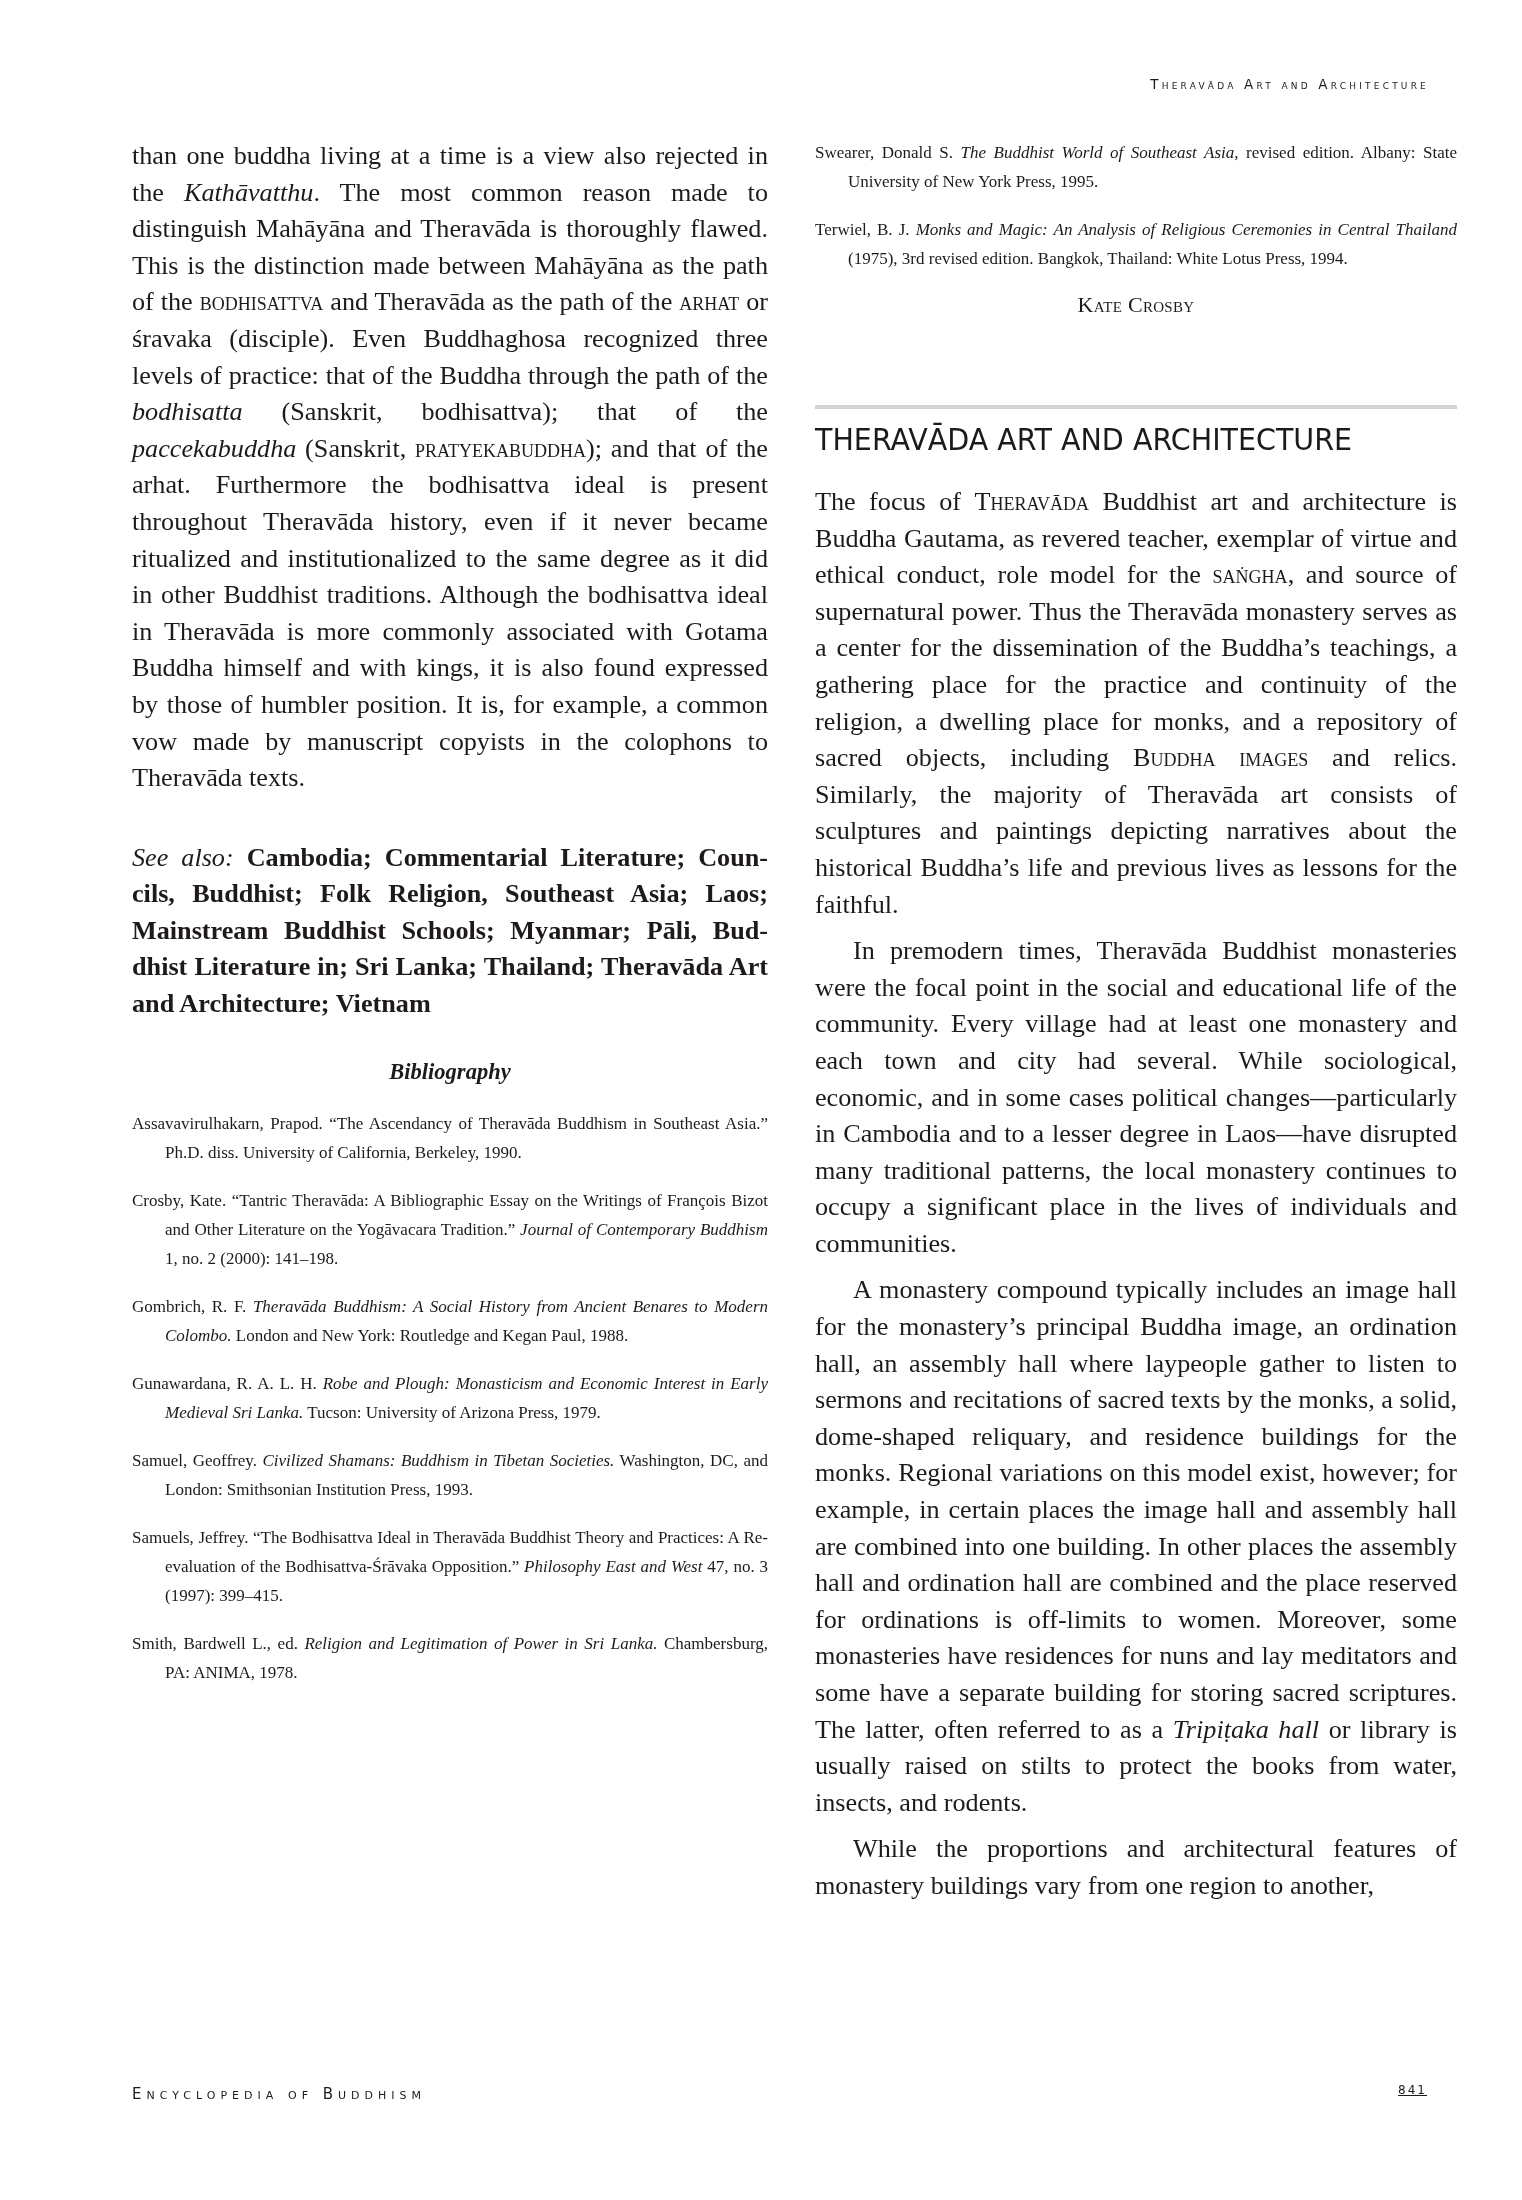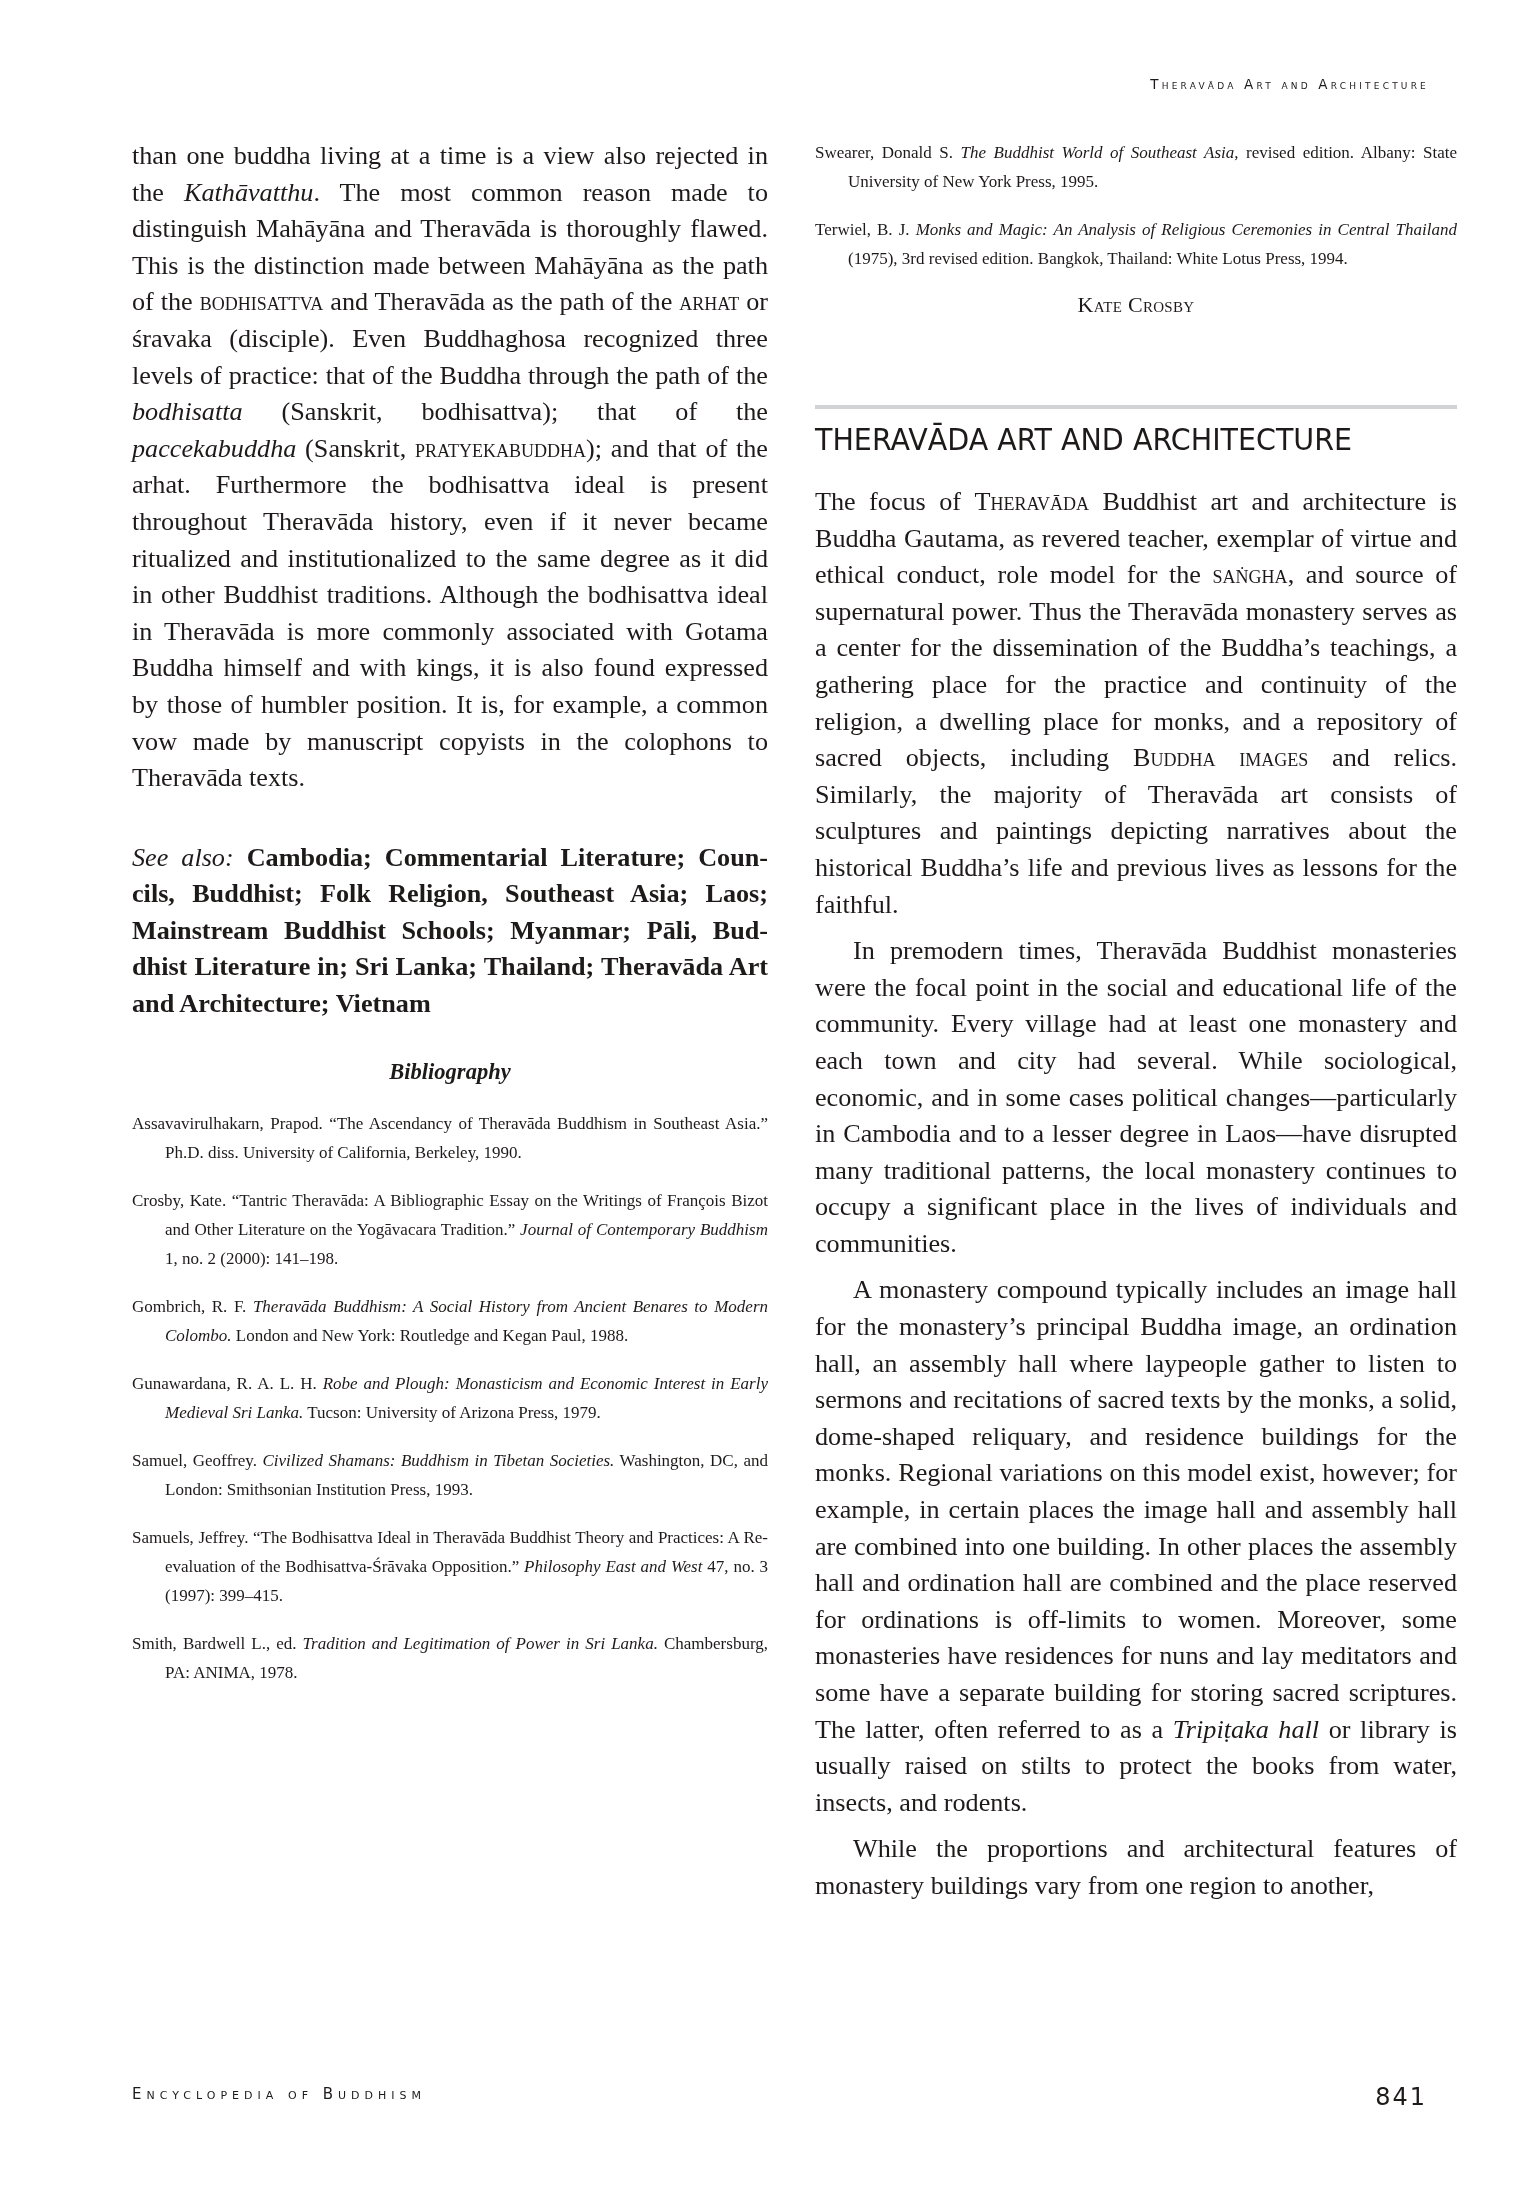--- a/index.html
+++ b/index.html
@@ -58,21 +58,21 @@
     .para-gap { margin-top: 10px; }
 
     .footer-left {
       position: absolute; top: 2085px; left: 104px;
       font-family: "DejaVu Sans", "Liberation Sans", sans-serif;
       font-size: 15px; letter-spacing: 5px; font-variant: small-caps; margin-left: 28px;
     }
     .footer-right {
       position: absolute; top: 2083px; right: 95px;
       font-family: "DejaVu Sans", "Liberation Sans", sans-serif;
-      font-size: 24px; letter-spacing: 2px;
+      font-size: 12px; letter-spacing: 2px; text-decoration: underline;
     }
   </style>
 </head>
 <body>
 
 <div class="running-head">Theravāda Art and Architecture</div>
 
 <div class="col col-left">
   <p class="body-text"><span>than one buddha living at a time is a view also rejected in the </span><em>Kathāvatthu</em><span>. The most common reason made to distinguish Mahāyāna and Theravāda is thoroughly flawed. This is the distinction made between Mahāyāna as the path of the </span><span class="sc">bodhisattva</span><span> and Theravāda as the path of the </span><span class="sc">arhat</span><span> or śravaka (disciple). Even Bud­dhaghosa recognized three levels of practice: that of the Buddha through the path of the </span><em>bodhisatta</em><span> (Sanskrit, bodhisattva); that of the </span><em>paccekabuddha</em><span> (Sanskrit, </span><span class="sc">pratyekabuddha</span><span>); and that of the arhat. Furthermore the bodhisattva ideal is present throughout Theravāda history, even if it never became ritualized and institu­tionalized to the same degree as it did in other Bud­dhist traditions. Although the bodhisattva ideal in Theravāda is more commonly associated with Gotama Buddha himself and with kings, it is also found ex­pressed by those of humbler position. It is, for exam­ple, a common vow made by manuscript copyists in the colophons to Theravāda texts.</span></p>
 
@@ -80,21 +80,21 @@
 
   <div class="bib-heading">Bibliography</div>
 
   <ul class="bib-list">
     <li class="bib-entry"><span>Assavavirulhakarn, Prapod. “The Ascendancy of Theravāda Buddhism in Southeast Asia.” Ph.D. diss. University of Cal­ifornia, Berkeley, 1990.</span><span class="title"></span><span></span></li>
     <li class="bib-entry"><span>Crosby, Kate. “Tantric Theravāda: A Bibliographic Essay on the Writings of François Bizot and Other Literature on the Yo­gāvacara Tradition.” </span><span class="title">Journal of Contemporary Buddhism</span><span> 1, no. 2 (2000): 141–198.</span></li>
     <li class="bib-entry"><span>Gombrich, R. F. </span><span class="title">Theravāda Buddhism: A Social History from An­cient Benares to Modern Colombo.</span><span> London and New York: Routledge and Kegan Paul, 1988.</span></li>
     <li class="bib-entry"><span>Gunawardana, R. A. L. H. </span><span class="title">Robe and Plough: Monasticism and Economic Interest in Early Medieval Sri Lanka.</span><span> Tucson: Uni­versity of Arizona Press, 1979.</span></li>
     <li class="bib-entry"><span>Samuel, Geoffrey. </span><span class="title">Civilized Shamans: Buddhism in Tibetan So­cieties.</span><span> Washington, DC, and London: Smithsonian Institu­tion Press, 1993.</span></li>
     <li class="bib-entry"><span>Samuels, Jeffrey. “The Bodhisattva Ideal in Theravāda Buddhist Theory and Practices: A Re-evaluation of the Bodhisattva-Śrāvaka Opposition.” </span><span class="title">Philosophy East and West</span><span> 47, no. 3 (1997): 399–415.</span></li>
-    <li class="bib-entry"><span>Smith, Bardwell L., ed. </span><span class="title">Tradition and Legitimation of Power in Sri Lanka.</span><span> Chambersburg, PA: ANIMA, 1978.</span></li>
+    <li class="bib-entry"><span>Smith, Bardwell L., ed. </span><span class="title">Religion and Legitimation of Power in Sri Lanka.</span><span> Chambersburg, PA: ANIMA, 1978.</span></li>
   </ul>
 </div>
 
 <div class="col col-right">
   <ul class="bib-list">
     <li class="bib-entry"><span>Swearer, Donald S. </span><span class="title">The Buddhist World of Southeast Asia</span><span>, re­vised edition. Albany: State University of New York Press, 1995.</span></li>
     <li class="bib-entry"><span>Terwiel, B. J. </span><span class="title">Monks and Magic: An Analysis of Religious Cere­monies in Central Thailand</span><span> (1975), 3rd revised edition. Bangkok, Thailand: White Lotus Press, 1994.</span></li>
   </ul>
 
   <div class="byline">Kate Crosby</div>

